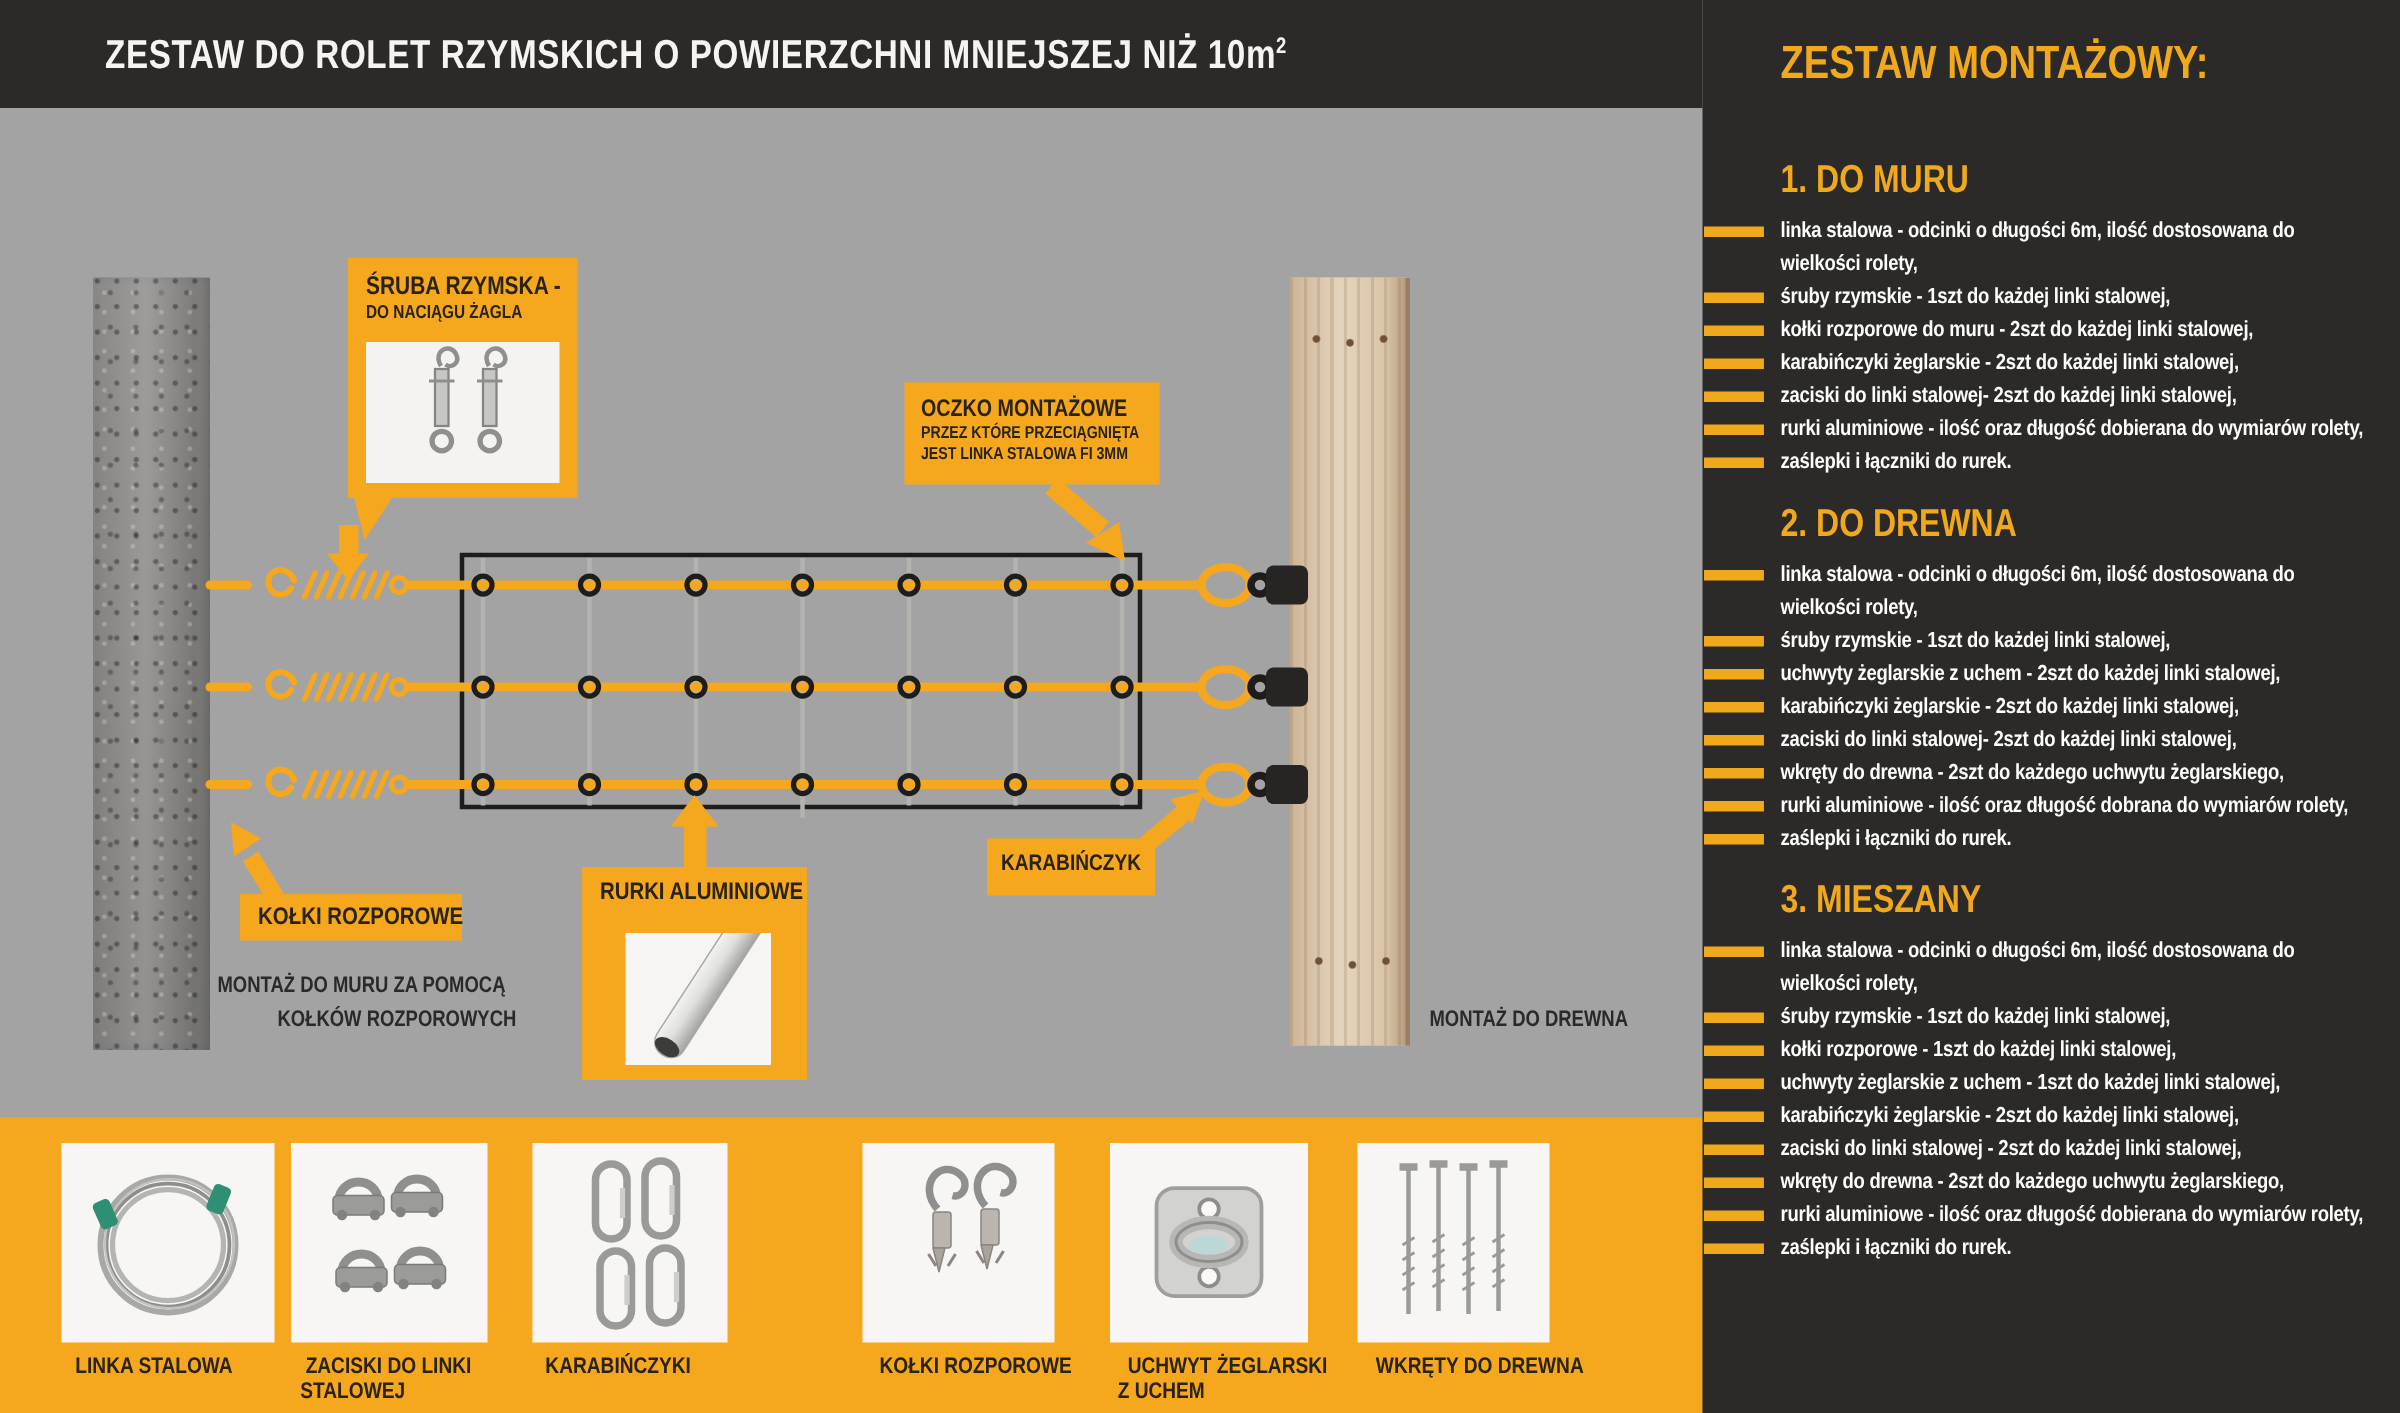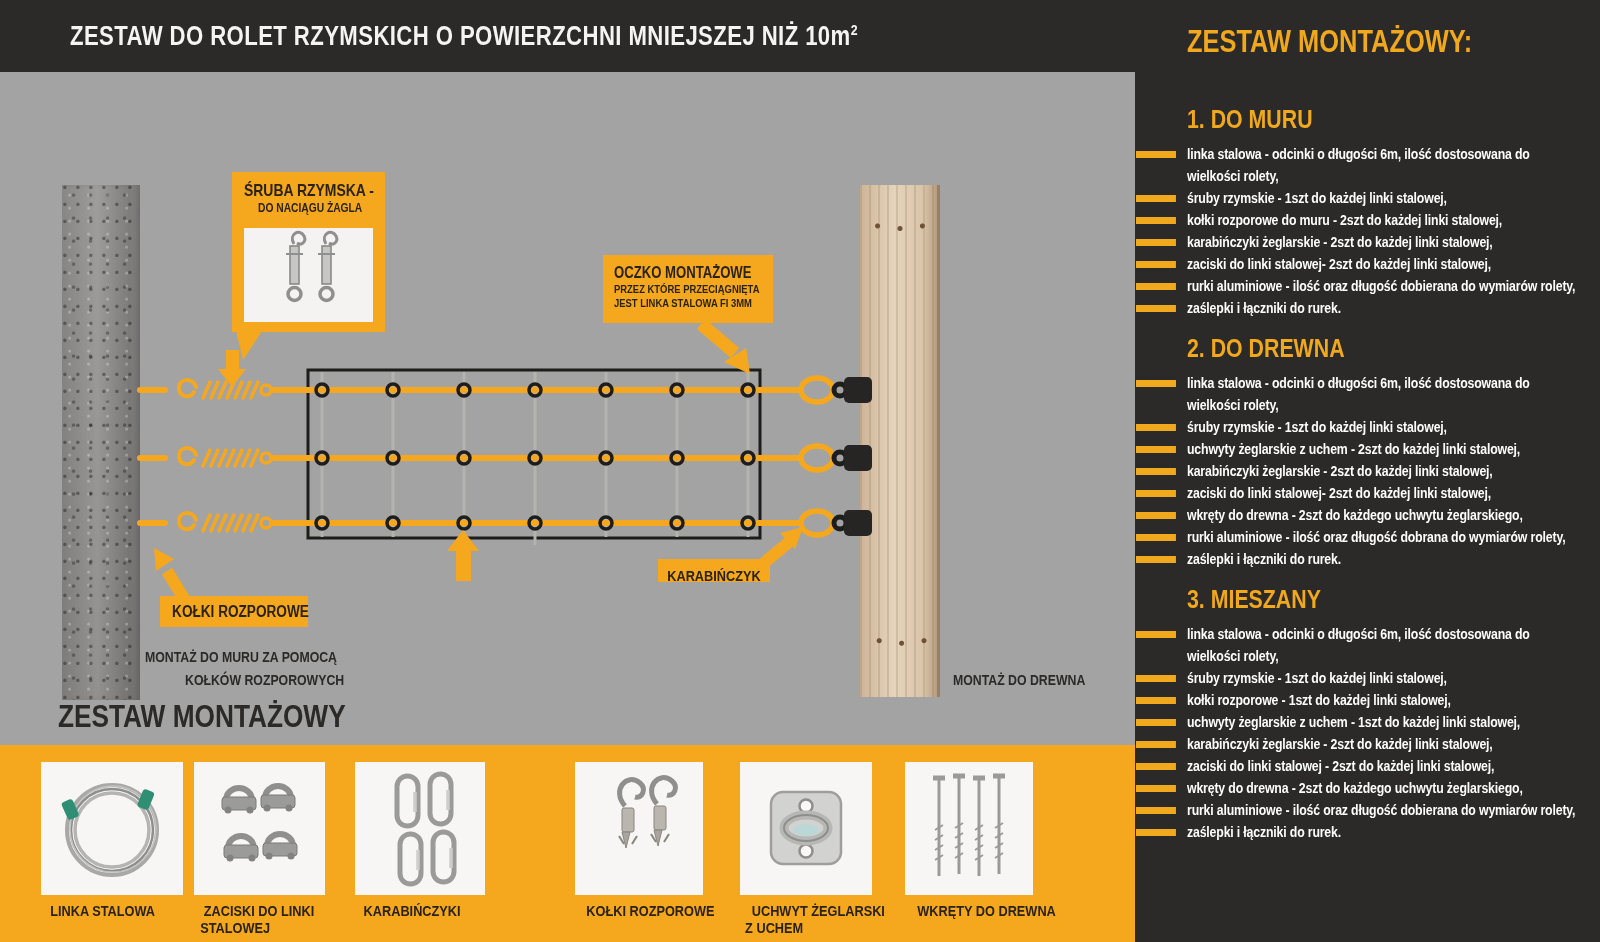--- a/index.html
+++ b/index.html
@@ -38,29 +38,29 @@
       linear-gradient(90deg,#cdb497,#e5d4bc 42%,#d9c4a9 80%,#b49b7d 97%);
     box-shadow:inset -3px 0 0 #9b7f63;}
 
   
   .overlay{position:absolute;left:0;top:0;pointer-events:none;}
 
   
   .lbox{position:absolute;background:#f5a81e;color:#2a2313;font-weight:bold;box-sizing:border-box;}
   .lbox .t1{font-size:17px;line-height:20px;}
   .lbox .t2{font-size:12.5px;line-height:15px;}
-  .sruba{left:232px;top:172px;width:153px;height:160px;padding:9px 0 0 12px;text-align:right;}
+  .sruba{left:232px;top:172px;width:153px;height:160px;padding:9px 0 0 12px;}
   .sruba .photo{position:absolute;left:12px;top:56px;width:129px;height:94px;background:#f4f3f1;overflow:hidden;}
   .oczko{left:603px;top:255px;width:170px;height:68px;padding:8px 0 0 11px;}
   .oczko .t1{font-size:16px;line-height:19px;}
   .oczko .t2{font-size:11.5px;line-height:14px;}
   .kolki{left:160px;top:596px;width:148px;height:31px;text-align:center;font-size:16px;line-height:31px;}
   .rurki{left:388px;top:578px;width:150px;height:142px;text-align:center;font-size:16px;padding-top:8px;}
   .rurki .photo{position:absolute;left:29px;top:44px;width:97px;height:88px;background:#f6f5f3;overflow:hidden;}
-  .karab{left:658px;top:559px;width:112px;height:23px;text-align:center;font-size:15px;line-height:33px;}
+  .karab{left:658px;top:559px;width:112px;height:38px;text-align:center;font-size:15px;line-height:33px;}
 
   
   .cap{position:absolute;color:#2b2a28;font-weight:bold;font-size:15px;line-height:23px;}
   .cap-mur{left:145px;top:645px;text-align:right;}
   .cap-drewno{left:953px;top:668px;}
   .bottom-heading{position:absolute;left:58px;top:698px;color:#2b2a28;font-size:32px;font-weight:bold;margin:0;}
 
   
   .band{position:absolute;left:0;top:745px;width:1135px;height:197px;background:#f5a81e;}
   .card{position:absolute;top:17px;}
@@ -241,35 +241,51 @@
   <div class="lbox oczko">
     <div class="t1"><span class="cond">OCZKO MONTAŻOWE</span></div>
     <div class="t2"><span class="cond">PRZEZ KTÓRE PRZECIĄGNIĘTA</span></div>
     <div class="t2"><span class="cond">JEST LINKA STALOWA FI 3MM</span></div>
   </div>
 
   <div class="lbox kolki">
     <span class="condc">KOŁKI ROZPOROWE</span>
   </div>
 
+  <div class="lbox rurki">
+    <span class="condc">RURKI ALUMINIOWE</span>
+    <div class="photo">
+      <svg width="97" height="88" viewBox="0 0 97 88">
+        <defs>
+          <linearGradient id="tg" x1="0" y1="0" x2="1" y2="0">
+            <stop offset="0" stop-color="#f2f2f0"></stop>
+              <stop offset=".45" stop-color="#e0e0de"></stop>
+            <stop offset=".8" stop-color="#b9b9b7"></stop>
+              <stop offset="1" stop-color="#a2a2a0"></stop>
+          </linearGradient>
+        </defs>
+        <g transform="rotate(33 48 44)">
+          <rect x="38" y="-40" width="21" height="128" rx="10" fill="url(#tg)" stroke="#a8a8a6" stroke-width="1"></rect>
+          <ellipse cx="48.5" cy="82" rx="9" ry="5.5" fill="#3c3c3a"></ellipse>
+        </g>
+      </svg>
+    </div>
+  </div>
 
   <div class="lbox karab">
     <span class="condc">KARABIŃCZYK</span>
   </div>
 
   <div class="cap cap-mur">
     <div><span class="cond">MONTAŻ DO MURU ZA POMOCĄ</span></div>
     <div><span class="cond">KOŁKÓW ROZPOROWYCH</span></div>
   </div>
   <div class="cap cap-drewno">
     <span class="cond">MONTAŻ DO DREWNA</span>
   </div>
-  <h2 class="bottom-heading">
-    <span class="cond">ZESTAW MONTAŻOWY</span>
-  </h2>
 
   <div class="band">
 
     <div class="card" style="left:41px;width:142px;">
       <div class="photo">
         <svg width="140" height="130" viewBox="0 0 140 130">
           <g fill="none">
             <circle cx="70" cy="66" r="45" stroke="#a8a8a6" stroke-width="4"></circle>
             <circle cx="70" cy="66" r="41" stroke="#8e8e8c" stroke-width="2.5"></circle>
             <circle cx="70" cy="66" r="37" stroke="#b4b4b2" stroke-width="3.5"></circle>

